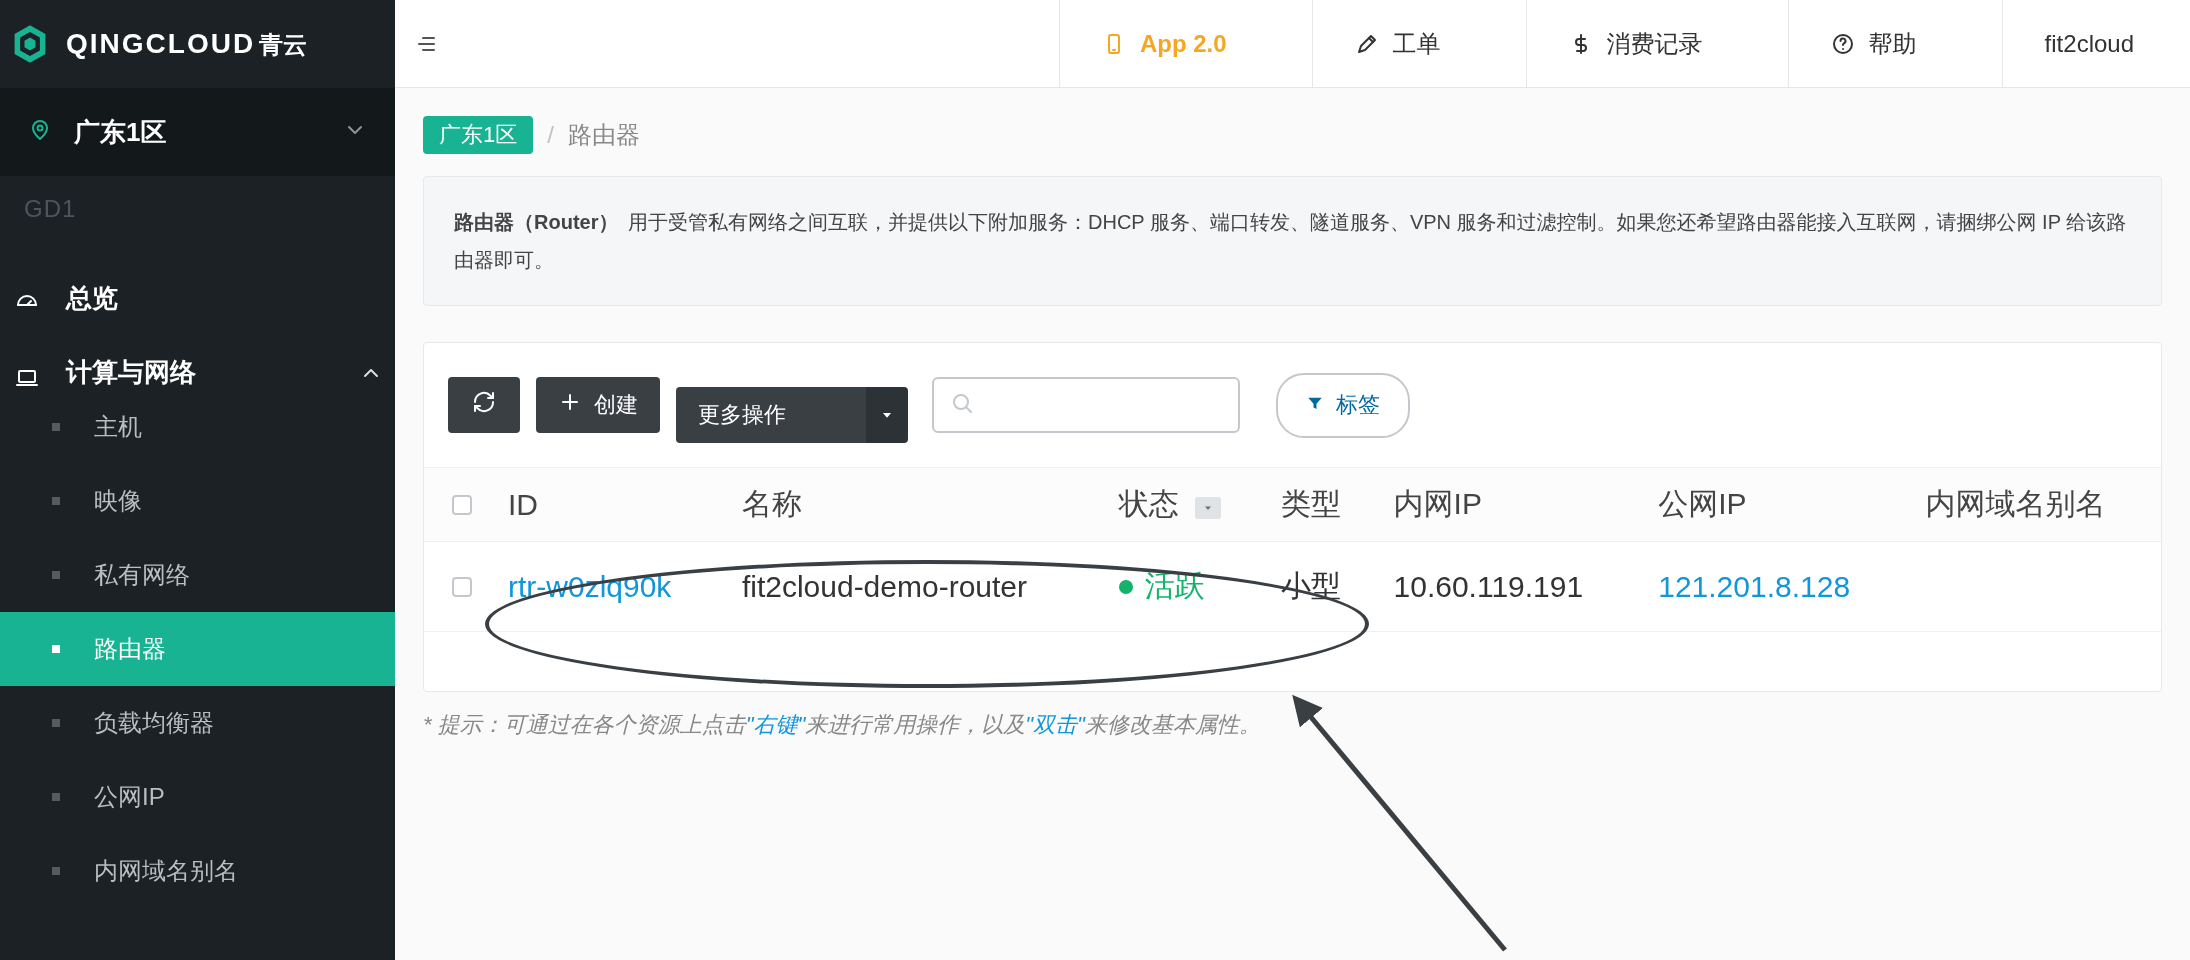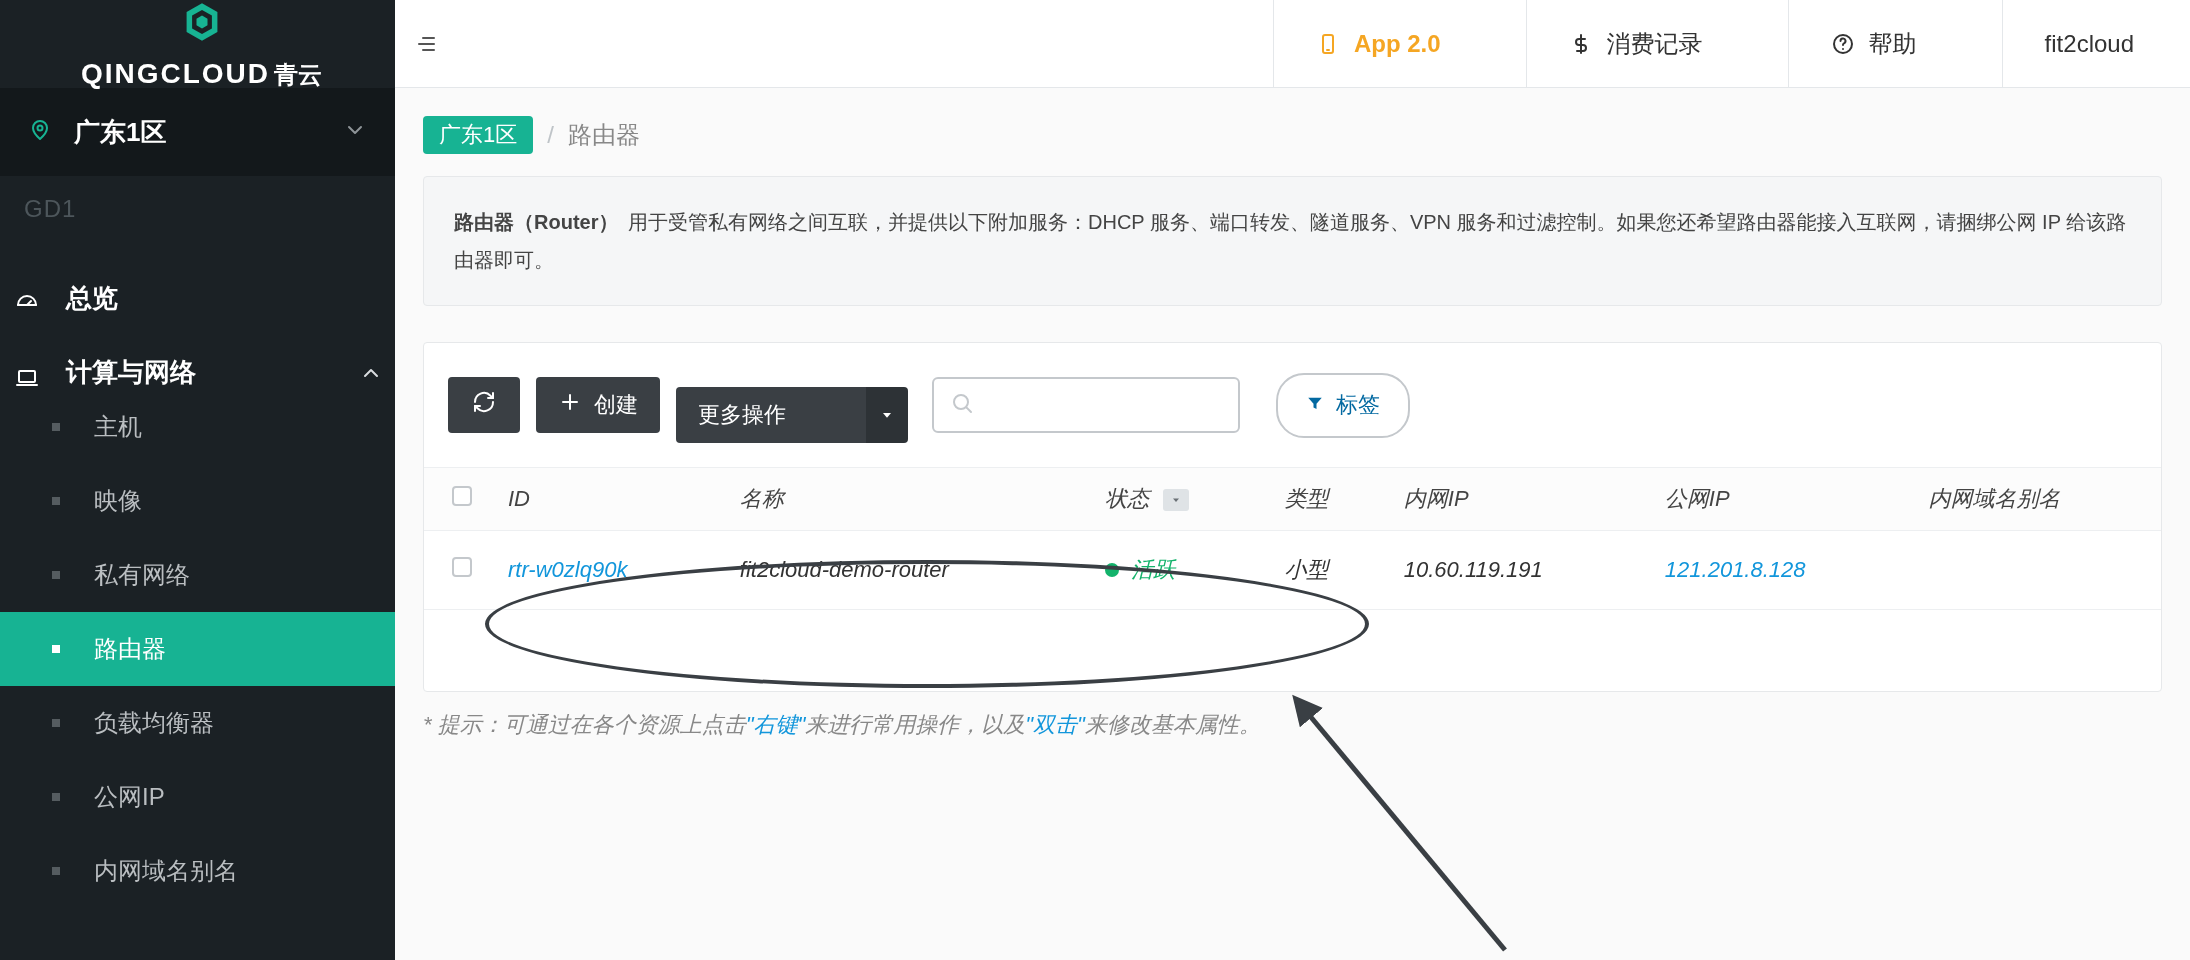--- a/index.html
+++ b/index.html
@@ -1,21 +1,21 @@
 <!DOCTYPE html>
 <html><head>
 <meta charset="utf-8">
 <style>
   * { box-sizing: border-box; margin: 0; padding: 0; }
   html, body { width: 2190px; height: 960px; font-family: "Helvetica Neue", Arial, "PingFang SC", "Microsoft YaHei", sans-serif; font-size: 20px; color: #333; background: #fff; overflow: hidden; }
   a { text-decoration: none; }
 
   
   .sidebar { position: absolute; left: 0; top: 0; width: 395px; height: 960px; background: #1b2125; color: #d9dcdf; }
-  .brand-bar { height: 88px; display: flex; align-items: center; padding-left: 8px; gap: 14px; flex-direction: column; }
+  .brand-bar { height: 88px; display: flex; align-items: center; padding-left: 8px; gap: 14px; }
   .brand-logo svg { width: 44px; height: 44px; display: block; }
   .brand-name { font-weight: 700; font-size: 28px; letter-spacing: 2px; color: #fff; }
   .brand-name .cn { font-size: 24px; letter-spacing: 0; margin-left: 4px; }
 
   .region-bar { height: 88px; background: #13181b; display: flex; align-items: center; padding: 0 28px; cursor: pointer; }
   .region-bar .pin { color: #17b393; margin-right: 22px; }
   .region-bar .label { font-size: 26px; font-weight: 700; color: #fff; flex: 1 1 auto; }
   .region-bar .caret { color: #8e9498; }
 
   .region-code { height: 66px; line-height: 66px; padding-left: 24px; color: #4d565b; font-size: 24px; letter-spacing: 1px; }
@@ -53,21 +53,21 @@
   .btn { height: 56px; border-radius: 4px; display: inline-flex; align-items: center; justify-content: center; padding: 0 22px; font-size: 22px; cursor: pointer; user-select: none; }
   .btn.dark { background: #3a3f44; color: #fff; }
   .btn.dark .bicon { margin-right: 12px; }
   .btn.dark.select { padding-right: 14px; margin-top: 20px; }
   .btn.dark.select .sel-caret { margin-left: 80px; background: #2d3236; width: 42px; height: 56px; margin-right: -22px; border-radius: 0 4px 4px 0; display: inline-flex; align-items: center; justify-content: center; }
   .btn.icon-only { width: 72px; padding: 0; }
   .search-box { height: 56px; border: 2px solid #c4c8cc; border-radius: 6px; display: inline-flex; align-items: center; padding: 0 16px; width: 308px; color: #888; margin-left: 16px; }
   .search-box input { border: none; outline: none; font-size: 22px; flex: 1; margin-left: 12px; background: transparent; }
   .tag-btn { height: 65px; border: 2px solid #c4c8cc; background: #fff; border-radius: 28px; display: inline-flex; align-items: center; padding: 0 28px; gap: 12px; font-size: 22px; color: #0369a1; margin-left: 20px; cursor: pointer; }
 
-  table.data { width: 100%; border-collapse: collapse; font-size: 22px; font-style: italic; }
+  table.data { width: 100%; border-collapse: collapse; font-size: 30px; }
   table.data thead th { text-align: left; font-weight: 400; color: #444; padding: 16px 18px; border-top: 1px solid #edeff1; border-bottom: 1px solid #edeff1; background: #fcfcfc; white-space: nowrap; }
   table.data tbody td { padding: 24px 18px; border-bottom: 1px solid #edeff1; vertical-align: middle; white-space: nowrap; }
   .th-status-drop { display: inline-flex; align-items: center; justify-content: center; width: 26px; height: 22px; background: #dfe3e6; border-radius: 3px; margin-left: 8px; cursor: pointer; }
   .chk { width: 20px; height: 20px; border: 2px solid #c4c8cc; border-radius: 4px; display: inline-block; cursor: pointer; background:#fff; }
   .status-pill { display: inline-flex; align-items: center; gap: 12px; }
   .status-dot { width: 14px; height: 14px; border-radius: 50%; background: #13b36b; display: inline-block; }
   .status-text { color: #13b36b; }
   .link { color: #1296db; }
 
   .hint { margin: 18px 28px 0 28px; font-size: 22px; color: #888; font-style: italic; }
@@ -184,20 +184,29 @@
   </div>
   <div class="tb-spacer"></div>
   <div class="tb-item app">
     <span class="tic">
         <svg class="ic" viewBox="0 0 24 24">
           <rect x="7" y="3" width="10" height="18" rx="2"></rect>
           <line x1="11" y1="18" x2="13" y2="18"></line>
         </svg>
       </span>
     <span>App 2.0</span>
+  </div>
+  <div class="tb-item">
+    <span class="tic">
+        <svg class="ic" viewBox="0 0 24 24">
+          <path d="M4 20l2-6 10-10 4 4-10 10-6 2z"></path>
+          <path d="M14 6l4 4"></path>
+        </svg>
+      </span>
+    <span>工单</span>
   </div>
   <div class="tb-item">
     <span class="tic">
         <svg class="ic" viewBox="0 0 24 24">
           <line x1="12" y1="3" x2="12" y2="21"></line>
           <path d="M16 7H10a3 3 0 0 0 0 6h4a3 3 0 0 1 0 6H8"></path>
         </svg>
       </span>
     <span>消费记录</span>
   </div>

